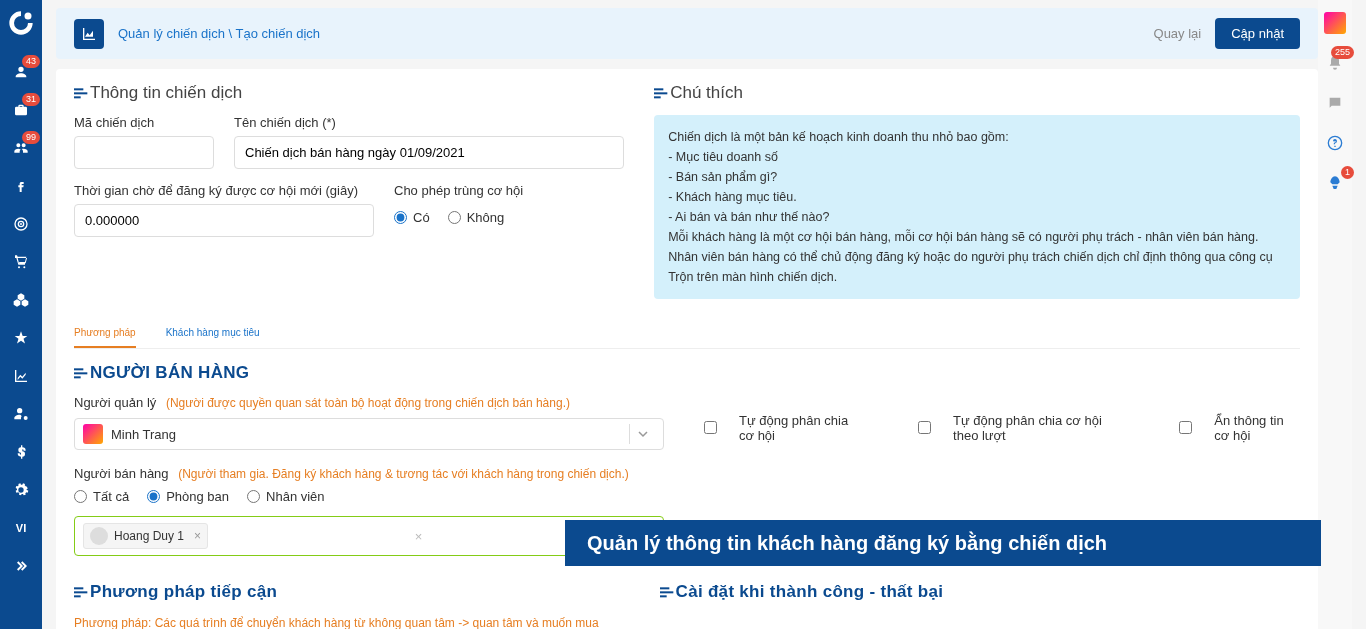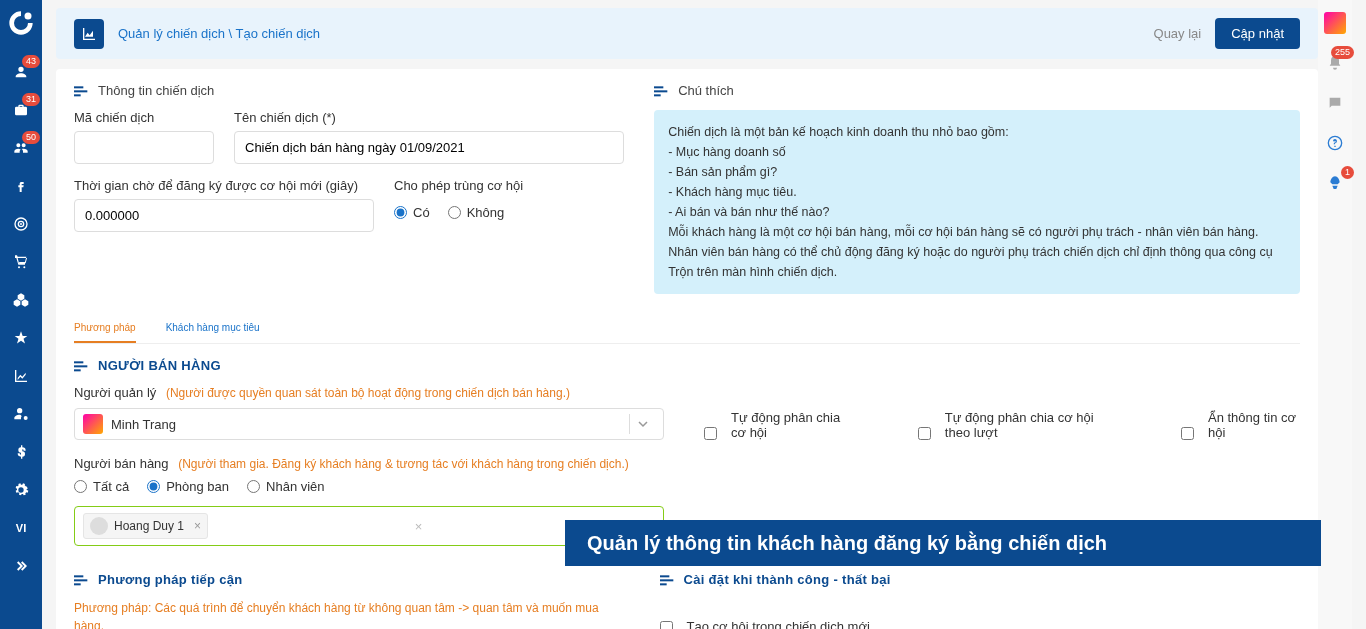--- a/index.html
+++ b/index.html
@@ -27,21 +27,21 @@
 .breadcrumb { color: #1a73c9; font-size: 13px; }
 .header-actions { margin-left: auto; display: flex; align-items: center; gap: 14px; }
 .btn-back { color: #888; background: none; border: none; cursor: pointer; font-size: 13px; }
 .btn-primary { background: #0b4a8f; color: #fff; border: none; padding: 8px 16px; border-radius: 4px; cursor: pointer; font-size: 13px; }
 
 .content { background: #fff; margin: 10px 14px 0 14px; padding: 14px 18px; border-radius: 4px; }
 .two-col { display: flex; gap: 30px; }
 .col-left { flex: 1 1 46%; }
 .col-right { flex: 1 1 54%; }
 
-.section-title { display: flex; align-items: center; gap: 8px; margin-bottom: 12px; color: #444; font-size: 13px; }
+.section-title { display: flex; align-items: center; gap: 0; margin-bottom: 12px; color: #444; font-size: 17px; }
 .title-icon { width: 16px; height: 12px; }
 .section-title.blue { color: #0b4a8f; font-weight: bold; letter-spacing: 0.3px; }
 
 .form-row { display: flex; gap: 20px; margin-bottom: 14px; }
 .form-field { display: flex; flex-direction: column; gap: 6px; }
 .form-field label { font-size: 13px; color: #333; }
 .form-field input[type="text"] { border: 1px solid #ddd; border-radius: 4px; padding: 8px 10px; font-size: 13px; }
 
 .radio-row { display: flex; gap: 18px; margin-top: 6px; }
 .radio-item { display: flex; align-items: center; gap: 6px; cursor: pointer; }
@@ -53,21 +53,21 @@
 .tab { padding: 8px 0; cursor: pointer; font-size: 10px; color: #1a73c9; border-bottom: 2px solid transparent; }
 .tab.active { color: #e67e22; border-bottom-color: #e67e22; }
 
 .help-text { color: #e67e22; font-size: 12px; margin-left: 6px; }
 
 .select-box { border: 1px solid #ddd; border-radius: 4px; display: flex; align-items: center; padding: 5px 8px; min-width: 590px; background: #fff; }
 .select-avatar { width: 20px; height: 20px; border-radius: 3px; background: linear-gradient(135deg,#f0a,#fa0); margin-right: 8px; }
 .select-arrow { margin-left: auto; width: 26px; border-left: 1px solid #ddd; display: flex; align-items: center; justify-content: center; align-self: stretch; }
 
 .checkbox-row { display: flex; gap: 60px; margin-top: 10px; }
-.checkbox-item { display: flex; align-items: flex-end; gap: 14px; cursor: pointer; font-size: 13px; }
+.checkbox-item { display: flex; align-items: center; gap: 22px; cursor: pointer; font-size: 13px; }
 .checkbox-item input { accent-color: #1a73c9; }
 
 .chip-box { border: 1px solid #84cc16; border-radius: 4px; display: flex; align-items: center; padding: 6px 8px; width: 590px; }
 .chip { display: flex; align-items: center; gap: 6px; background: #f5f5f5; border: 1px solid #e5e5e5; padding: 3px 6px; border-radius: 3px; font-size: 12px; }
 .chip-avatar { width: 18px; height: 18px; border-radius: 50%; background: #ddd; }
 .chip-x { margin-left: 4px; color: #999; cursor: pointer; }
 .chip-clear { margin-left: auto; color: #bbb; cursor: pointer; padding: 0 8px; }
 
 .approach-desc { color: #e67e22; font-size: 12px; line-height: 1.5; }
 
@@ -94,21 +94,21 @@
   <div class="sidebar-item">
     <svg class="sidebar-icon" viewBox="0 0 24 24">
         <path d="M10 4h4a2 2 0 0 1 2 2v1h3a2 2 0 0 1 2 2v9a2 2 0 0 1-2 2H5a2 2 0 0 1-2-2V9a2 2 0 0 1 2-2h3V6a2 2 0 0 1 2-2zm0 3h4V6h-4z"></path>
       </svg>
     <span class="badge-side">31</span>
   </div>
   <div class="sidebar-item">
     <svg class="sidebar-icon" viewBox="0 0 24 24">
         <path d="M8 11a3 3 0 1 0-3-3 3 3 0 0 0 3 3zm8 0a3 3 0 1 0-3-3 3 3 0 0 0 3 3zM8 13c-3 0-6 1.5-6 4v2h8v-2c0-1 .5-2 1.5-2.8C10 13.4 9 13 8 13zm8 0c-1 0-2 .2-3 .6 1.3 1 2 2.3 2 3.4v2h7v-2c0-2.5-3-4-6-4z"></path>
       </svg>
-    <span class="badge-side">50</span>
+    <span class="badge-side">99</span>
   </div>
   <div class="sidebar-item">
     <svg class="sidebar-icon" viewBox="0 0 24 24">
         <path d="M13 9h3V6h-3c-2 0-3 1-3 3v2H8v3h2v7h3v-7h2.5l.5-3H13V9z"></path>
       </svg>
   </div>
   <div class="sidebar-item">
     <svg class="sidebar-icon" viewBox="0 0 24 24">
         <circle cx="12" cy="12" r="9" fill="none" stroke="#fff" stroke-width="2"></circle>
         <circle cx="12" cy="12" r="4" fill="none" stroke="#fff" stroke-width="2"></circle>
@@ -253,21 +253,21 @@
         <div class="section-title">
           <svg class="title-icon" viewBox="0 0 24 16">
               <rect x="0" y="1" width="14" height="3" fill="#0b4a8f"></rect>
               <rect x="0" y="7" width="20" height="3" fill="#0b4a8f"></rect>
               <rect x="0" y="13" width="10" height="3" fill="#0b4a8f"></rect>
             </svg>
           <span>Chú thích</span>
         </div>
         <div class="note-box">
           <div>Chiến dịch là một bản kế hoạch kinh doanh thu nhỏ bao gồm:</div>
-          <div>- Mục hàng doanh số</div>
+          <div>- Mục tiêu doanh số</div>
           <div>- Bán sản phẩm gì?</div>
           <div>- Khách hàng mục tiêu.</div>
           <div>- Ai bán và bán như thế nào?</div>
           <div>Mỗi khách hàng là một cơ hội bán hàng, mỗi cơ hội bán hàng sẽ có người phụ trách - nhân viên bán hàng.</div>
           <div>Nhân viên bán hàng có thể chủ động đăng ký hoặc do người phụ trách chiến dịch chỉ định thông qua công cụ Trộn trên màn hình chiến dịch.</div>
         </div>
       </div>
     </div>
 
     <div class="tabs">

